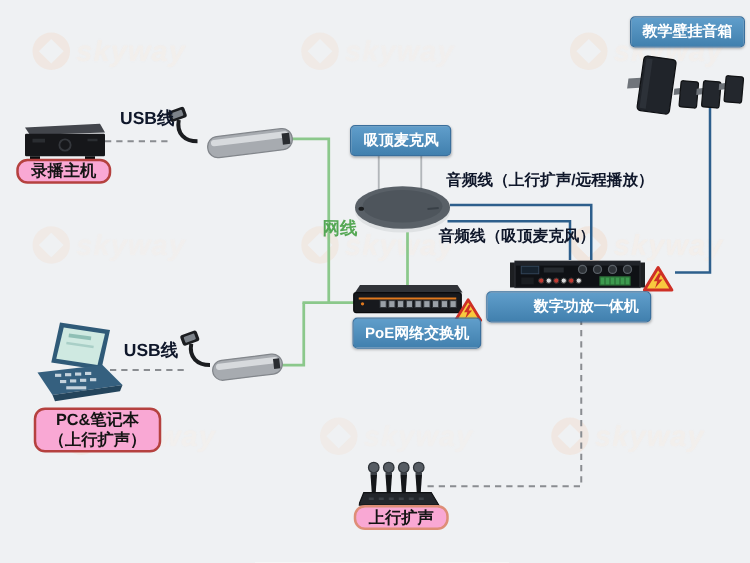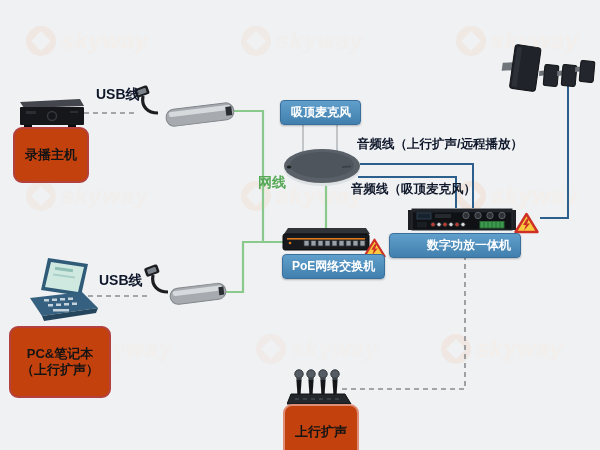--- a/index.html
+++ b/index.html
@@ -21,22 +21,22 @@
   .dash{stroke:#8a8d91;stroke-width:1.6;stroke-dasharray:5 4;fill:none;}
   .green{stroke:#8bc88b;stroke-width:2.2;fill:none;}
   .navy{stroke:#2d5f8c;stroke-width:2;fill:none;}
 
   .dev{position:absolute;z-index:3;}
 
   
   .blue-box{position:absolute;z-index:4;background:linear-gradient(180deg,#609ecb,#4180ae);
       border:1px solid #3a6f9c;border-radius:4px;color:#fff;font-weight:bold;font-size:12px;
       padding:3px 9px;white-space:nowrap;box-shadow:0 1px 2px rgba(0,0,0,.25);}
-  .red-box{position:absolute;z-index:4;background:#c2410c;border:2px solid #b5413f;
-      border-radius:9px;color:#141414;font-weight:bold;font-size:13px;padding:18px 10px;
+  .red-box{position:absolute;z-index:4;background:#f9a8d4;border:2px solid #b5413f;
+      border-radius:9px;color:#141414;font-weight:bold;font-size:13px;padding:0 10px;
       white-space:nowrap;text-align:center;line-height:16px;}
   .salmon{border-color:#de8e77;}
   .cable-label{position:absolute;z-index:4;font-weight:bold;font-size:12.5px;
       color:#0f172a;white-space:nowrap;}
   .cable-label.green-txt{color:#55a855;margin-left:36px;}
 </style>
 </head>
 <body>
 
 <div id="canvas">
@@ -264,26 +264,27 @@
   <svg class="dev" style="left:513px;top:211px;" width="27" height="24" viewBox="0 0 27 24">
     <polygon points="13.5,3 24.5,21 2.5,21" fill="#f8c93e" stroke="#ce3026" stroke-width="2.4" stroke-linejoin="round"></polygon>
     <path d="M14,7.5 L10,14 h2.8 L11,19.5 L17,12.5 h-3 L16.2,7.5 Z" fill="#ce3026"></path>
   </svg>
 
   <svg class="dev" style="left:362px;top:237px;" width="25" height="22" viewBox="0 0 27 24">
     <polygon points="13.5,3 24.5,21 2.5,21" fill="#f8c93e" stroke="#ce3026" stroke-width="2.4" stroke-linejoin="round"></polygon>
     <path d="M14,7.5 L10,14 h2.8 L11,19.5 L17,12.5 h-3 L16.2,7.5 Z" fill="#ce3026"></path>
   </svg>
 
+  <div class="blue-box" style="left:504px;top:13px;">教学壁挂音箱</div>
   <div class="blue-box" style="left:280px;top:100px;padding-left:10px;">吸顶麦克风</div>
   <div class="blue-box" style="left:282px;top:254px;">PoE网络交换机</div>
   <div class="blue-box" style="left:389px;top:233px;padding-left:37px;">数字功放一体机</div>
 
   <div class="red-box" style="left:13px;top:127px;">录播主机</div>
-  <div class="red-box" style="left:9px;top:326px;">
+  <div class="red-box" style="left:27px;top:326px;">
     <div>PC&amp;笔记本</div>
     <div>（上行扩声）</div>
   </div>
   <div class="red-box salmon" style="left:283px;top:404px;">上行扩声</div>
 
   <div class="cable-label" style="left:96px;top:86px;font-size:14px;">USB线</div>
   <div class="cable-label" style="left:99px;top:272px;font-size:14px;">USB线</div>
   <div class="cable-label green-txt" style="left:222px;top:174px;font-size:14px;">网线</div>
   <div class="cable-label" style="left:357px;top:136px;">音频线（上行扩声/远程播放）</div>
   <div class="cable-label" style="left:351px;top:181px;">音频线（吸顶麦克风）</div>

